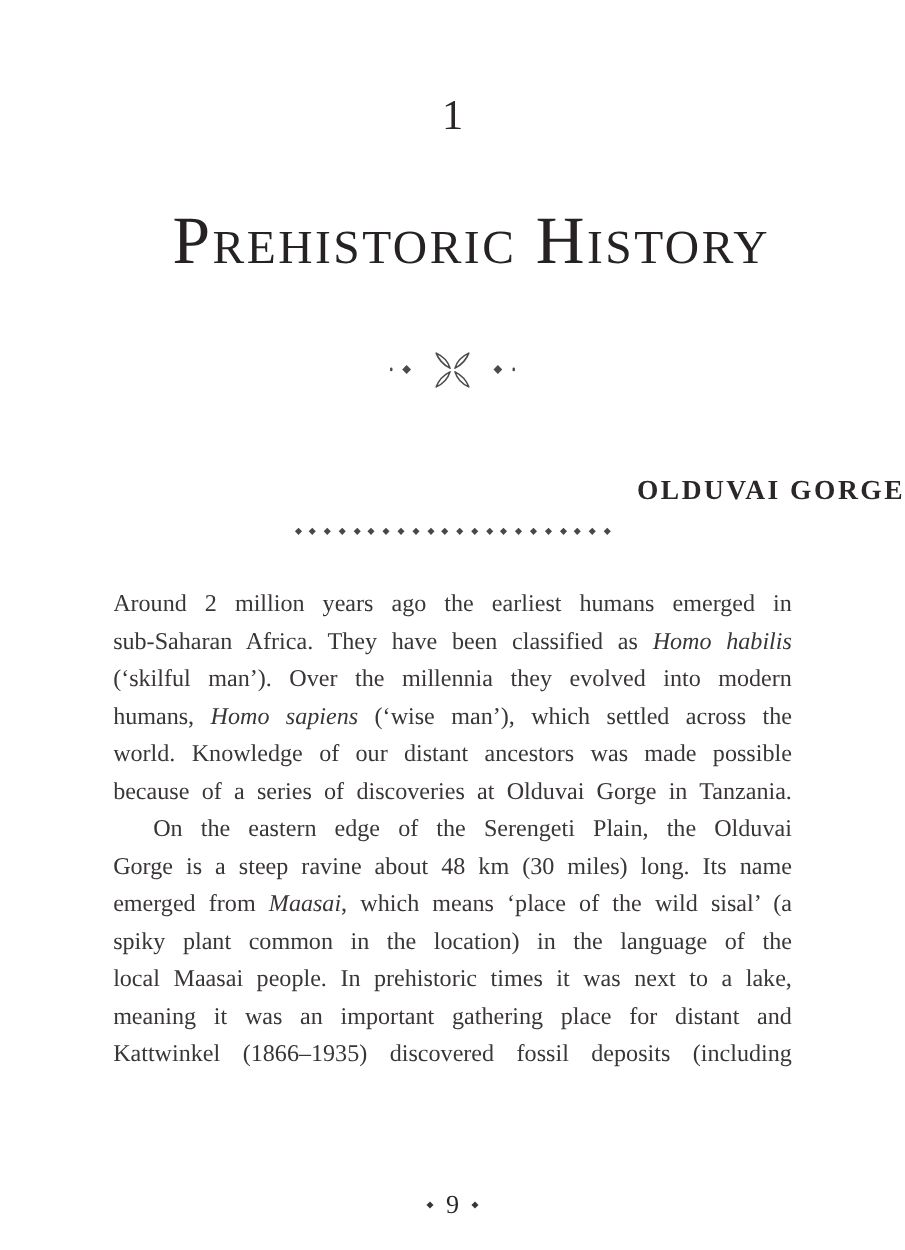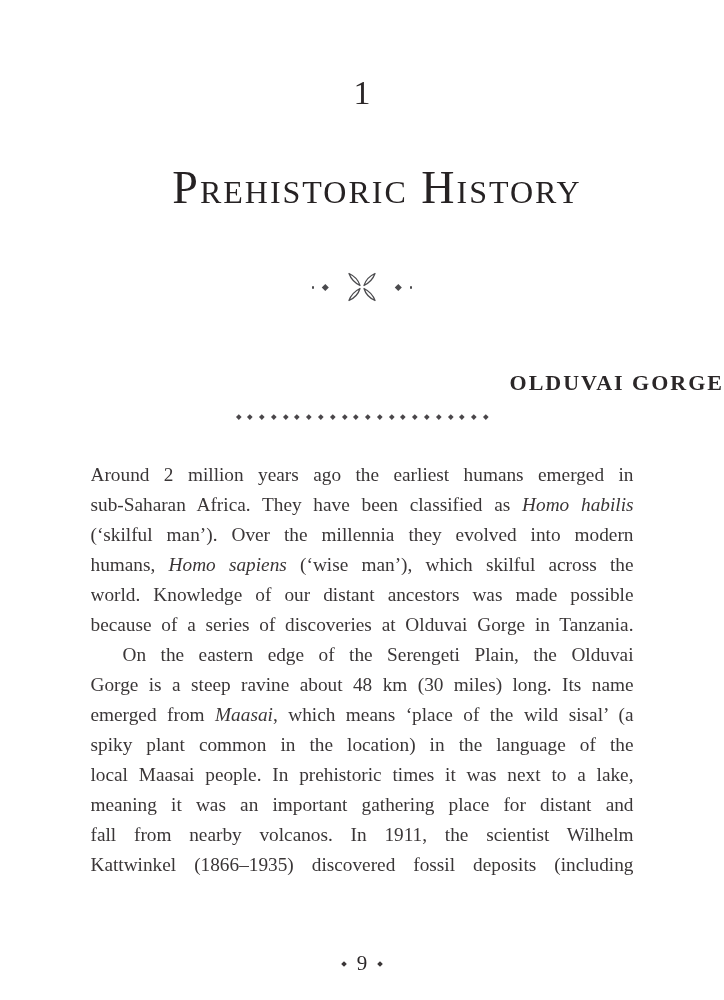--- a/index.html
+++ b/index.html
@@ -19,21 +19,21 @@
   .chapter-number {
     padding-top: 76px;
     text-align: center;
     font-size: 34px;
     line-height: 1;
     color: #2b2728;
   }
   .chapter-title {
     margin-top: 54px;
     text-align: center;
-    font-size: 46px;
+    font-size: 54px;
     line-height: 1.05;
     font-variant: small-caps;
     letter-spacing: 2px;
     color: #262223;
     margin-left: 30px;
   }
   .ornament-row {
     margin-top: 60px;
     display: flex;
     justify-content: center;
@@ -166,32 +166,31 @@
       <span class="dot-diamond"></span>
       <span class="dot-diamond"></span>
       <span class="dot-diamond"></span>
     </div>
 
   <div class="body-text">
       <div>
         <div class="line"><span>Around 2 million years ago the earliest humans emerged in</span></div>
         <div class="line"><span>sub-Saharan Africa. They have been classified as </span><em>Homo habilis</em></div>
         <div class="line"><span>(‘skilful man’). Over the millennia they evolved into modern</span></div>
-        <div class="line"><span>humans, </span><em>Homo sapiens</em><span> (‘wise man’), which skilful across the</span></div>
+        <div class="line"><span>humans, </span><em>Homo sapiens</em><span> (‘wise man’), which settled across the</span></div>
         <div class="line"><span>world. Knowledge of our distant ancestors was made possible</span></div>
         <div class="line"><span>because of a series of discoveries at Olduvai Gorge in Tanzania.</span></div>
       </div>
       <div>
         <div class="line indent"><span>On the eastern edge of the Serengeti Plain, the Olduvai</span></div>
         <div class="line"><span>Gorge is a steep ravine about 48 km (30 miles) long. Its name</span></div>
         <div class="line"><span>emerged from </span><em>Maasai</em><span>, which means ‘place of the wild sisal’ (a</span></div>
         <div class="line"><span>spiky plant common in the location) in the language of the</span></div>
         <div class="line"><span>local Maasai people. In prehistoric times it was next to a lake,</span></div>
         <div class="line"><span>meaning it was an important gathering place for distant and</span></div>
-        <div class="line"><span>fall from nearby volcanos. In 1911, the scientist Wilhelm</span></div>
         <div class="line"><span>Kattwinkel (1866–1935) discovered fossil deposits (including</span></div>
       </div>
     </div>
 
   <div class="page-footer">
     <span class="footer-diamond"></span>
     <span>9</span>
     <span class="footer-diamond"></span>
   </div>
 

